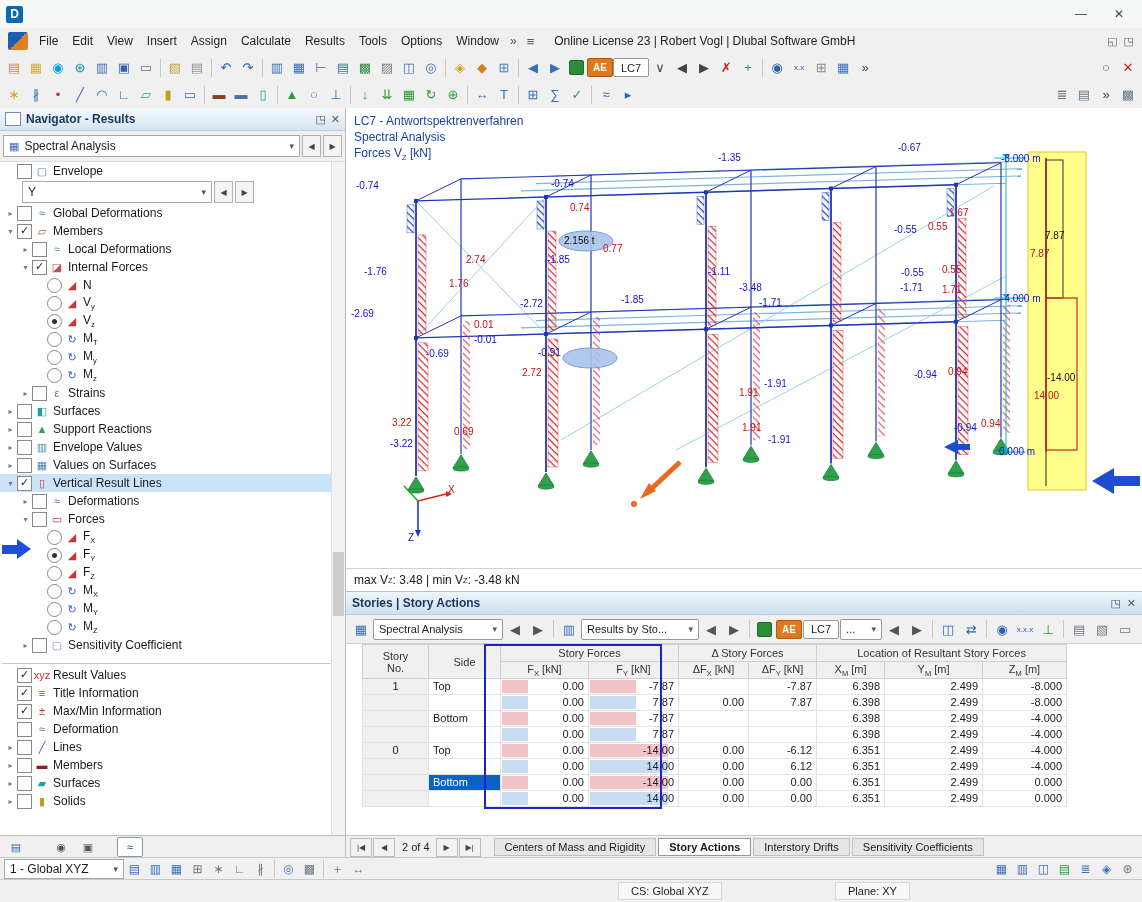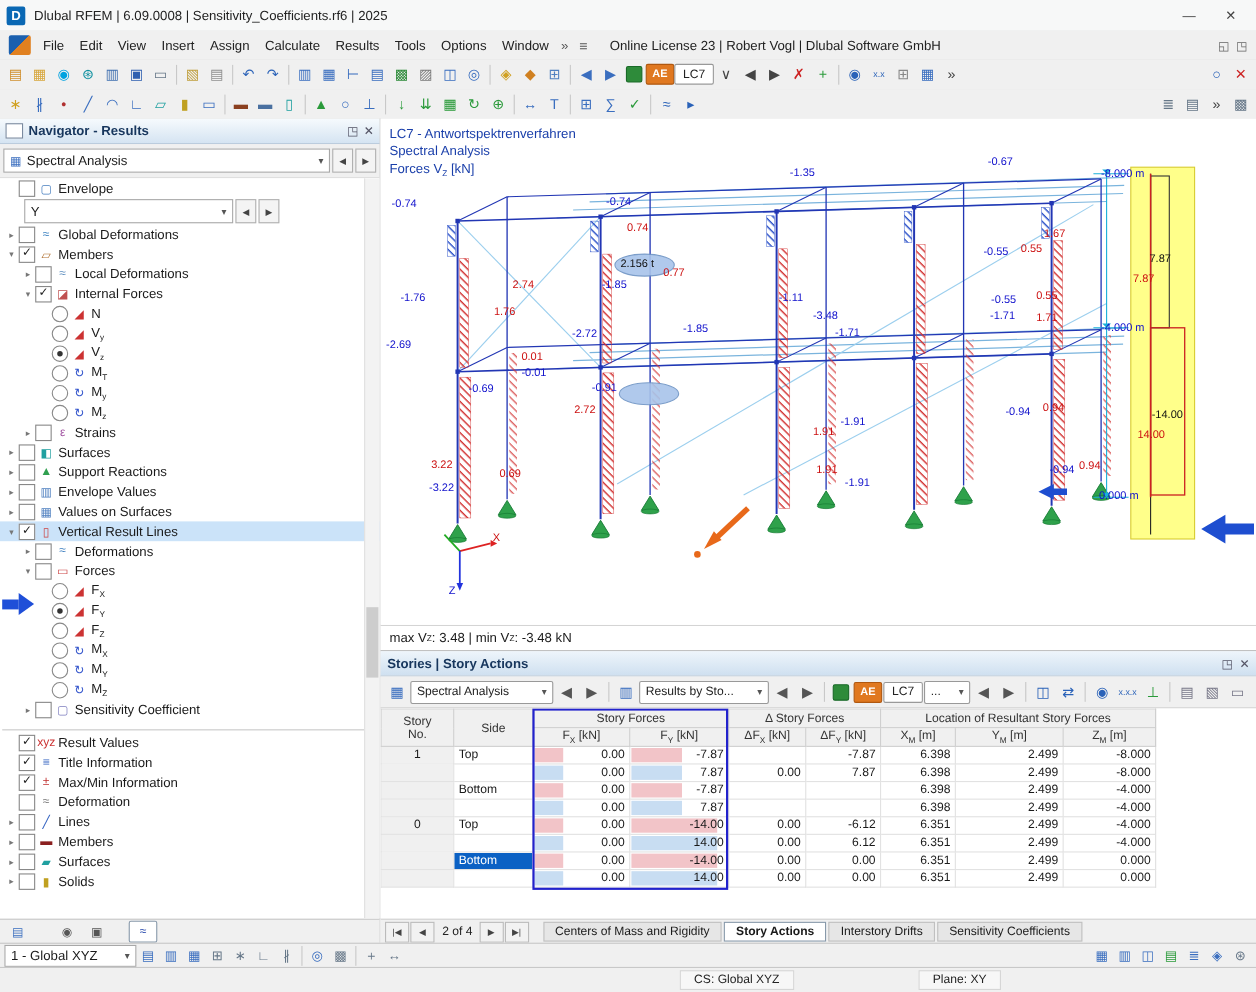--- a/index.html
+++ b/index.html
@@ -95,21 +95,21 @@
   
   #stories{flex:1;display:flex;flex-direction:column;border-top:1px solid #bcbcbc;background:#f0f0f0;min-height:0;}
   #stories-title{height:22px;background:linear-gradient(#eef5fb,#cfe0f0);border-bottom:1px solid #bcd;
     display:flex;align-items:center;padding:0 6px;font-weight:bold;color:#17365d;flex:none;}
   #stories-title-icons{margin-left:auto;display:flex;gap:6px;color:#556;font-weight:normal;font-size:11px;}
   #stories-menu{height:22px;display:flex;align-items:center;gap:2px;padding:0 4px;background:#f4f4f4;flex:none;}
   #stories-menu .menu-item{padding:3px 8px;}
   #stories-toolbar-icons{height:28px;display:flex;align-items:center;padding:0 4px;gap:1px;
     border-bottom:1px solid #d0d0d0;background:#f0f0f0;flex:none;overflow:hidden;}
   #tablewrap{flex:1;position:relative;background:#fff;overflow:hidden;}
-  #stories-table{border-collapse:collapse;table-layout:fixed;width:657px;font-size:11px;}
+  #stories-table{border-collapse:collapse;table-layout:fixed;width:657px;font-size:11px;margin-left:16px;}
   #stories-table th{background:#f0f0f0;border:1px solid #cfcfcf;font-weight:normal;color:#333;
     height:16px;padding:0 3px;text-align:center;}
   #stories-table td{border:1px solid #e2e2e2;height:15px;line-height:15px;padding:0 4px;overflow:hidden;}
   td.rowhead{background:#f0f0f0;text-align:center;}
   td.num{text-align:right;position:relative;}
   td.bar .cellbar{position:absolute;left:1px;top:1px;bottom:1px;}
   .cellbar.pink{background:#f2c4c8;} .cellbar.blue{background:#c8ddf2;}
   td.bar .cellval{position:relative;z-index:2;}
   tr.hlrow td.side.sel{background:#0b61c4;color:#fff;}
   #focusbox{position:absolute;left:138px;top:0;width:178px;height:165px;border:2px solid #2222cc;
@@ -131,21 +131,20 @@
     border-top:1px solid #c8c8c8;font-size:11px;}
   .statusseg{position:absolute;top:2px;height:16px;line-height:16px;padding:0 12px;
     border:1px solid #d6d6d6;background:#f7f7f7;color:#222;}
   #status-cs{left:618px;} #status-plane{left:835px;}
 </style>
 </head>
 <body>
 
 <div id="titlebar">
   <span id="applogo">D</span>
-  <span id="wintitle">Dlubal RFEM | 6.09.0008 | Sensitivity_Coefficients.rf6 | 2025</span>
   <span id="winbtns">
     <span class="wbtn">—</span>
     <span class="wbtn">✕</span>
   </span>
 </div>
 
 <div id="menubar">
   <span id="menulogo"></span>
   <span id="menus"><span class="menu-item">File</span><span class="menu-item">Edit</span><span class="menu-item">View</span><span class="menu-item">Insert</span><span class="menu-item">Assign</span><span class="menu-item">Calculate</span><span class="menu-item">Results</span><span class="menu-item">Tools</span><span class="menu-item">Options</span><span class="menu-item">Window</span></span>
   <span class="mb-ovf">»</span>

